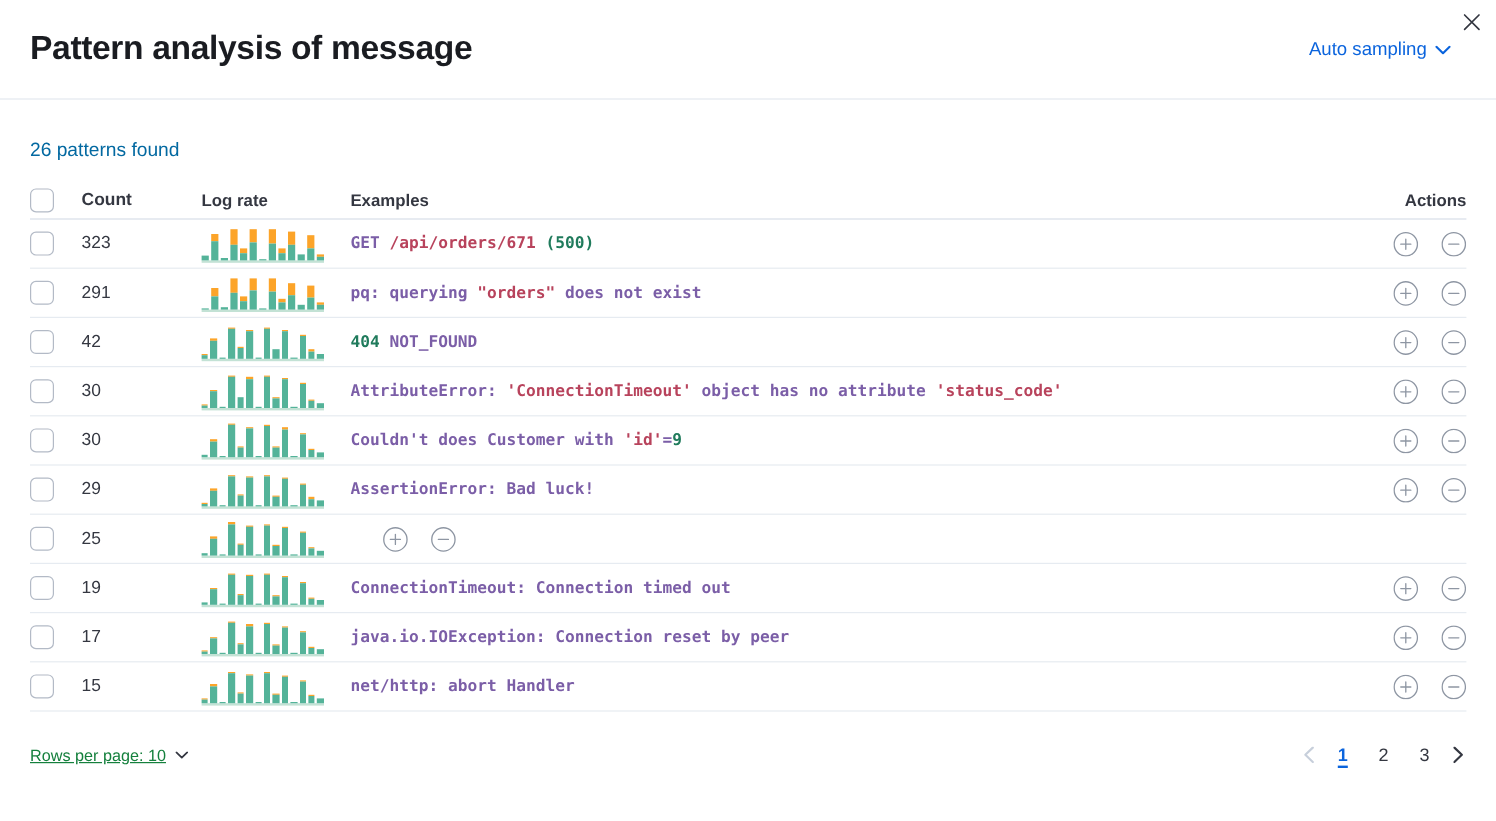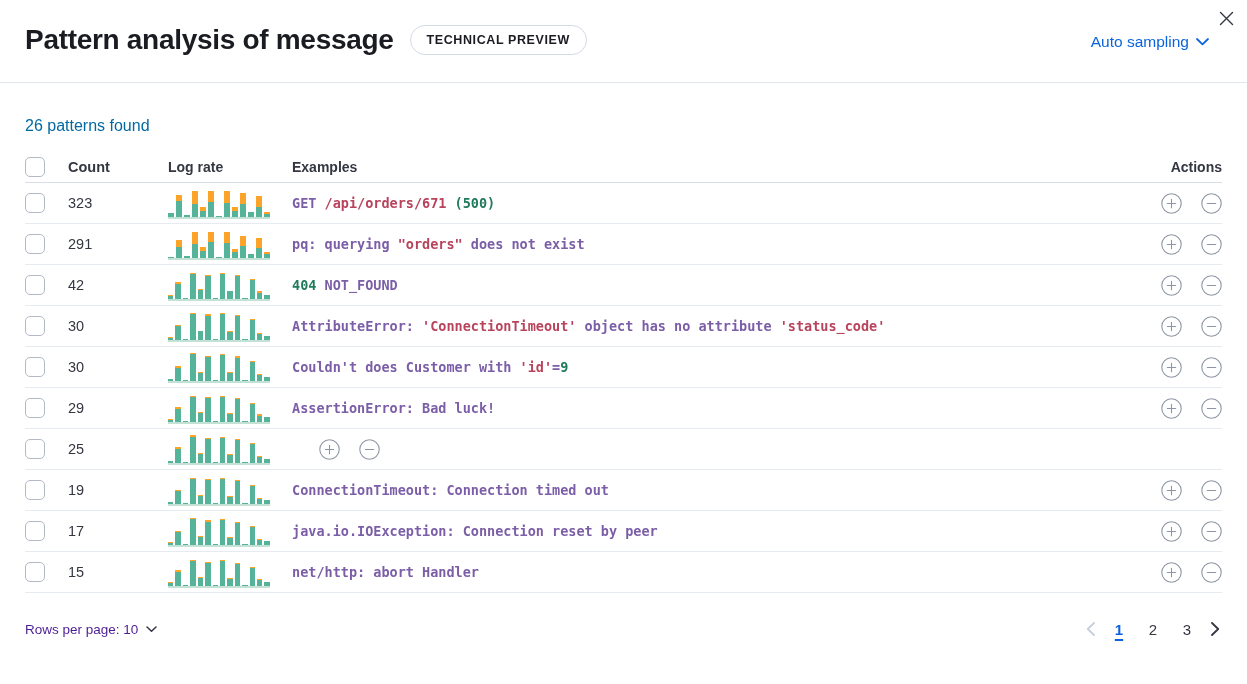--- a/index.html
+++ b/index.html
@@ -35,36 +35,35 @@
   .cell-act{ width:88px; display:flex; justify-content:flex-end; gap:19px; }
   .icon-btn{ width:21px; height:21px; display:inline-flex; cursor:pointer; }
   .tok-p{ color:var(--token-purple); } .tok-r{ color:var(--token-red); } .tok-g{ color:var(--token-green); }
   
   .spark{ width:102px; height:32px; display:flex; align-items:flex-end; gap:2px;
     border-bottom:2px solid #c3e2d5; }
   .bar{ flex:1; display:flex; flex-direction:column; justify-content:flex-end; }
   .seg{ width:100%; } .seg.t{ background:var(--bar-teal); } .seg.o{ background:var(--bar-orange); }
   
   .tfoot{ display:flex; align-items:center; justify-content:space-between; padding:0 25px; margin-top:24px; }
-  .rows-per-page{ display:flex; align-items:center; gap:8px; font-size:13.5px; color:#4c1d95;
-    background:none; border:none; cursor:pointer; }
+  .rows-per-page{ display:flex; align-items:center; gap:8px; font-size:13.5px; color:#15803d;
+    background:none; border:none; cursor:pointer;text-decoration:underline; }
   .pagination{ display:flex; align-items:center; gap:10px; font-size:15px; }
   .page-btn{ min-width:24px; height:24px; display:flex; align-items:center; justify-content:center;
     background:none; border:none; font-size:15px; color:#343741; cursor:pointer; }
   .page-btn.current{ color:var(--accent-blue); font-weight:700; text-decoration:underline;
     text-underline-offset:4px; text-decoration-thickness:2px; }
   .pag-arrow{ background:none; border:none; display:flex; align-items:center; cursor:pointer; padding:0 2px; }
 </style>
 </head>
 <body>
 
 <div class="flyout-header">
   <div class="title-row">
     <h1>Pattern analysis of message</h1>
-    <span class="badge">TECHNICAL PREVIEW</span>
   </div>
   <button class="sampling">
     <span>Auto sampling</span>
     <span style="display:flex;">
       <svg width="13" height="8" viewBox="0 0 13 8">
           <path d="M1 1l5.5 5.3L12 1" fill="none" stroke="#0b64dd" stroke-width="1.8" stroke-linecap="round" stroke-linejoin="round"></path>
         </svg>
     </span>
   </button>
   <button class="close-btn">

